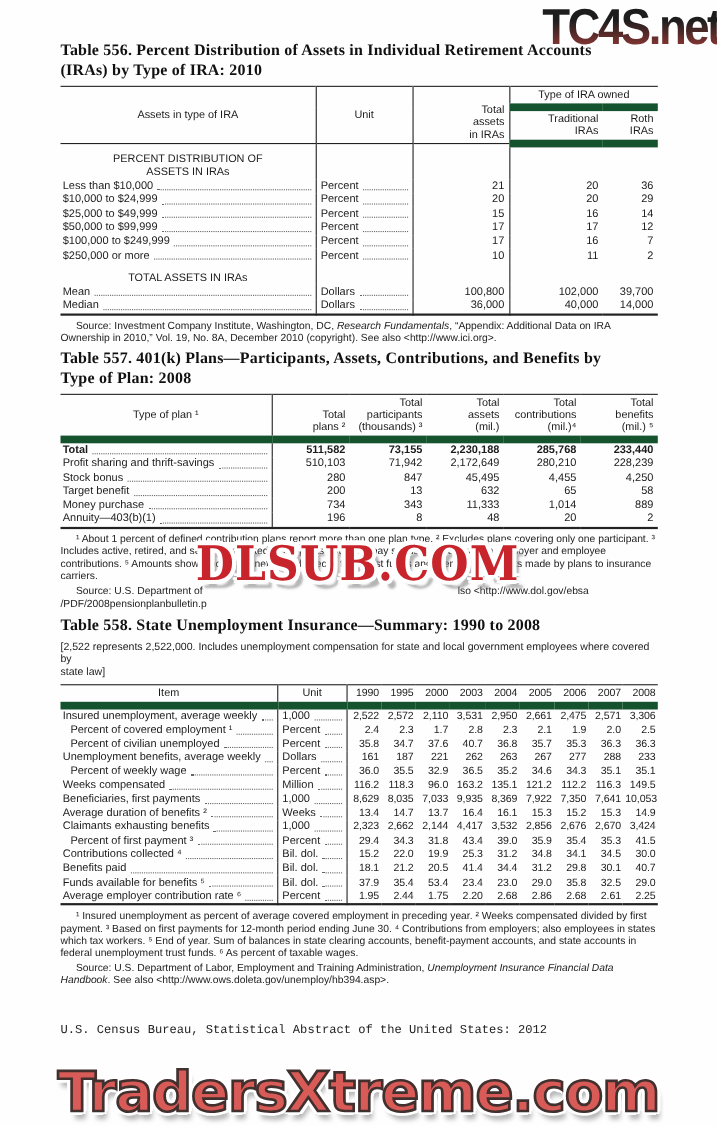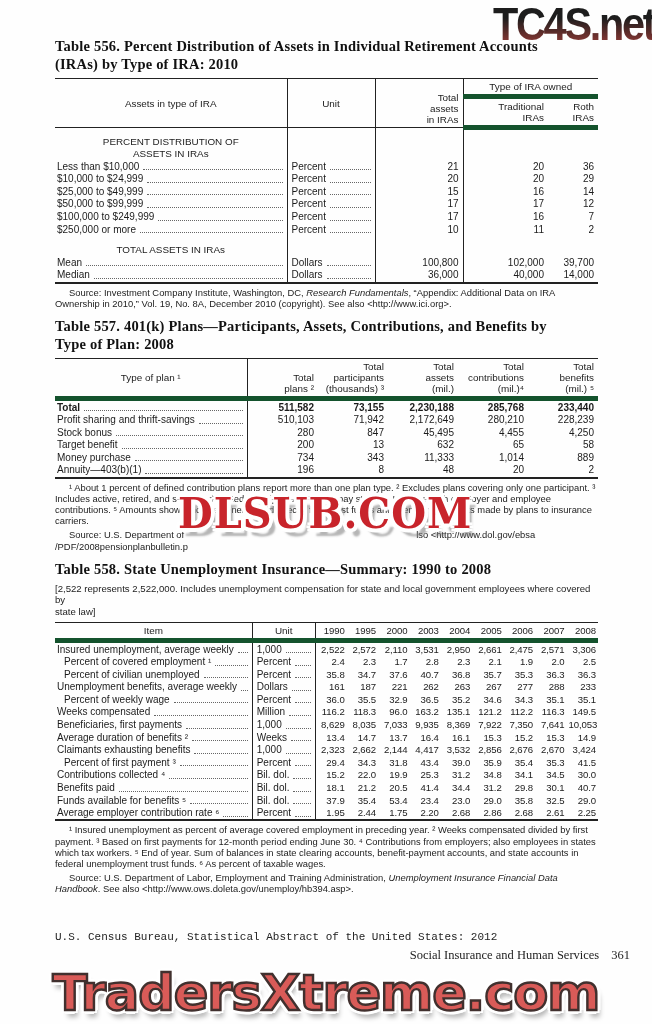--- a/index.html
+++ b/index.html
@@ -15,21 +15,21 @@
 
   
   table { border-collapse:collapse; width:543px; table-layout:fixed; margin-top:5px;
           border-top:1px solid #222; border-bottom:2px solid #222; font-size:10px; }
   th { font-weight:normal; font-size:9.9px; line-height:11px; padding:2px 3px; vertical-align:bottom; color:#1b1b1b; }
   td { padding:0.5px 2px; line-height:11.6px; vertical-align:bottom; }
   .vl { border-left:1px solid #222; }
   .num { text-align:right; padding-right:4px; }
   .ctr { text-align:center; vertical-align:middle; }
   .grp { border-bottom:1px solid #222; text-align:center; vertical-align:middle; }
-  #t556 thead th, #t557 thead th, #t558 thead th { border-bottom:5px solid #14532d; }
+  #t556 thead th, #t557 thead th, #t558 thead th { border-bottom:7px solid #14532d; }
   #t556 thead tr:first-child th[rowspan] { border-bottom:1px solid #222; }
   .sect { text-align:center; padding-top:8px; padding-bottom:1px; font-size:9.9px; }
   tr.bold td { font-weight:bold; }
   .ind .lt { padding-left:7px; }
 
   
   .lr { display:flex; align-items:flex-end; }
   .lr .lt { white-space:nowrap; }
   .lr .dots { flex:1; min-width:6px; margin:0 2px 2px 4px; border-bottom:1.6px dotted #666; }
   .unitcell { padding-left:4px; }
@@ -737,20 +737,17 @@
           </tbody>
       </table>
       <p class="fn">¹ Insured unemployment as percent of average covered employment in preceding year. ² Weeks compensated divided by first payment. ³ Based on first payments for 12-month period ending June 30. ⁴ Contributions from employers; also employees in states which tax workers. ⁵ End of year. Sum of balances in state clearing accounts, benefit-payment accounts, and state accounts in federal unemployment trust funds. ⁶ As percent of taxable wages.</p>
       <p class="src" id="src558"><span>Source: U.S. Department of Labor, Employment and Training Administration, </span><i>Unemployment Insurance Financial Data Handbook</i><span>. See also &lt;http://www.ows.doleta.gov/unemploy/hb394.asp&gt;.</span></p>
     </section>
 
   </div>
 
   <div class="wm-mid">DLSUB.COM</div>
 
-  <div class="footer-right">
-    <span>Social Insurance and Human Services</span><span class="pageno">361</span>
-  </div>
   <div class="footer-left">U.S. Census Bureau, Statistical Abstract of the United States: 2012</div>
 
   <div class="wm-bottom">TradersXtreme.com</div>
 
 </div>
 
 </body></html>

